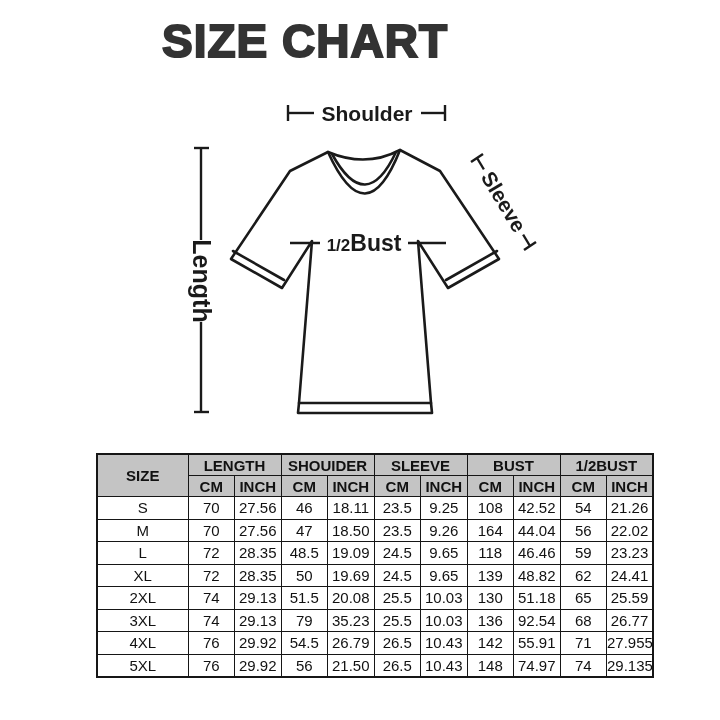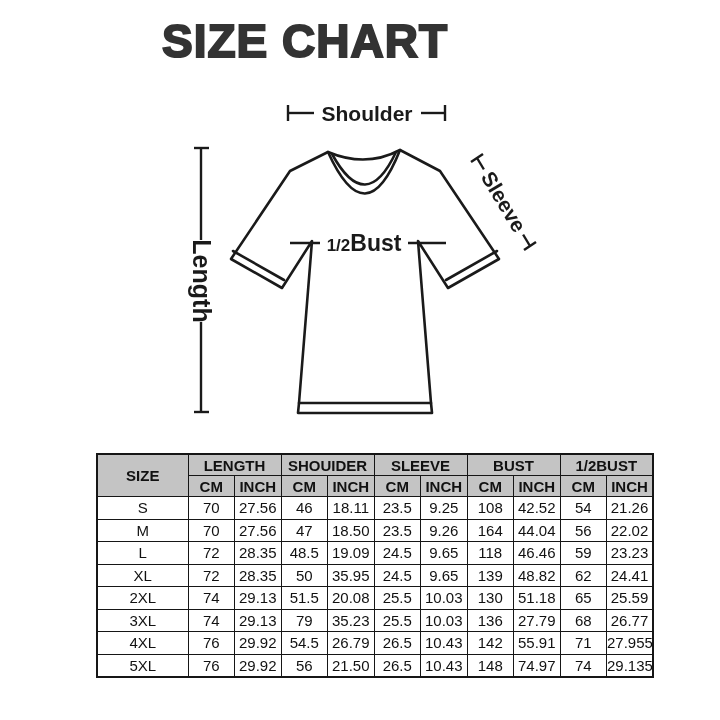--- a/index.html
+++ b/index.html
@@ -151,21 +151,21 @@
       <td>118</td>
       <td>46.46</td>
       <td>59</td>
       <td>23.23</td>
     </tr>
     <tr>
       <td class="size-cell">XL</td>
       <td>72</td>
       <td>28.35</td>
       <td>50</td>
-      <td>35.95</td>
+      <td>19.69</td>
       <td>24.5</td>
       <td>9.65</td>
       <td>139</td>
       <td>48.82</td>
       <td>62</td>
       <td>24.41</td>
     </tr>
     <tr>
       <td class="size-cell">2XL</td>
       <td>74</td>
@@ -181,21 +181,21 @@
     </tr>
     <tr>
       <td class="size-cell">3XL</td>
       <td>74</td>
       <td>29.13</td>
       <td>79</td>
       <td>35.23</td>
       <td>25.5</td>
       <td>10.03</td>
       <td>136</td>
-      <td>27.79</td>
+      <td>92.54</td>
       <td>68</td>
       <td>26.77</td>
     </tr>
     <tr>
       <td class="size-cell">4XL</td>
       <td>76</td>
       <td>29.92</td>
       <td>54.5</td>
       <td>26.79</td>
       <td>26.5</td>

